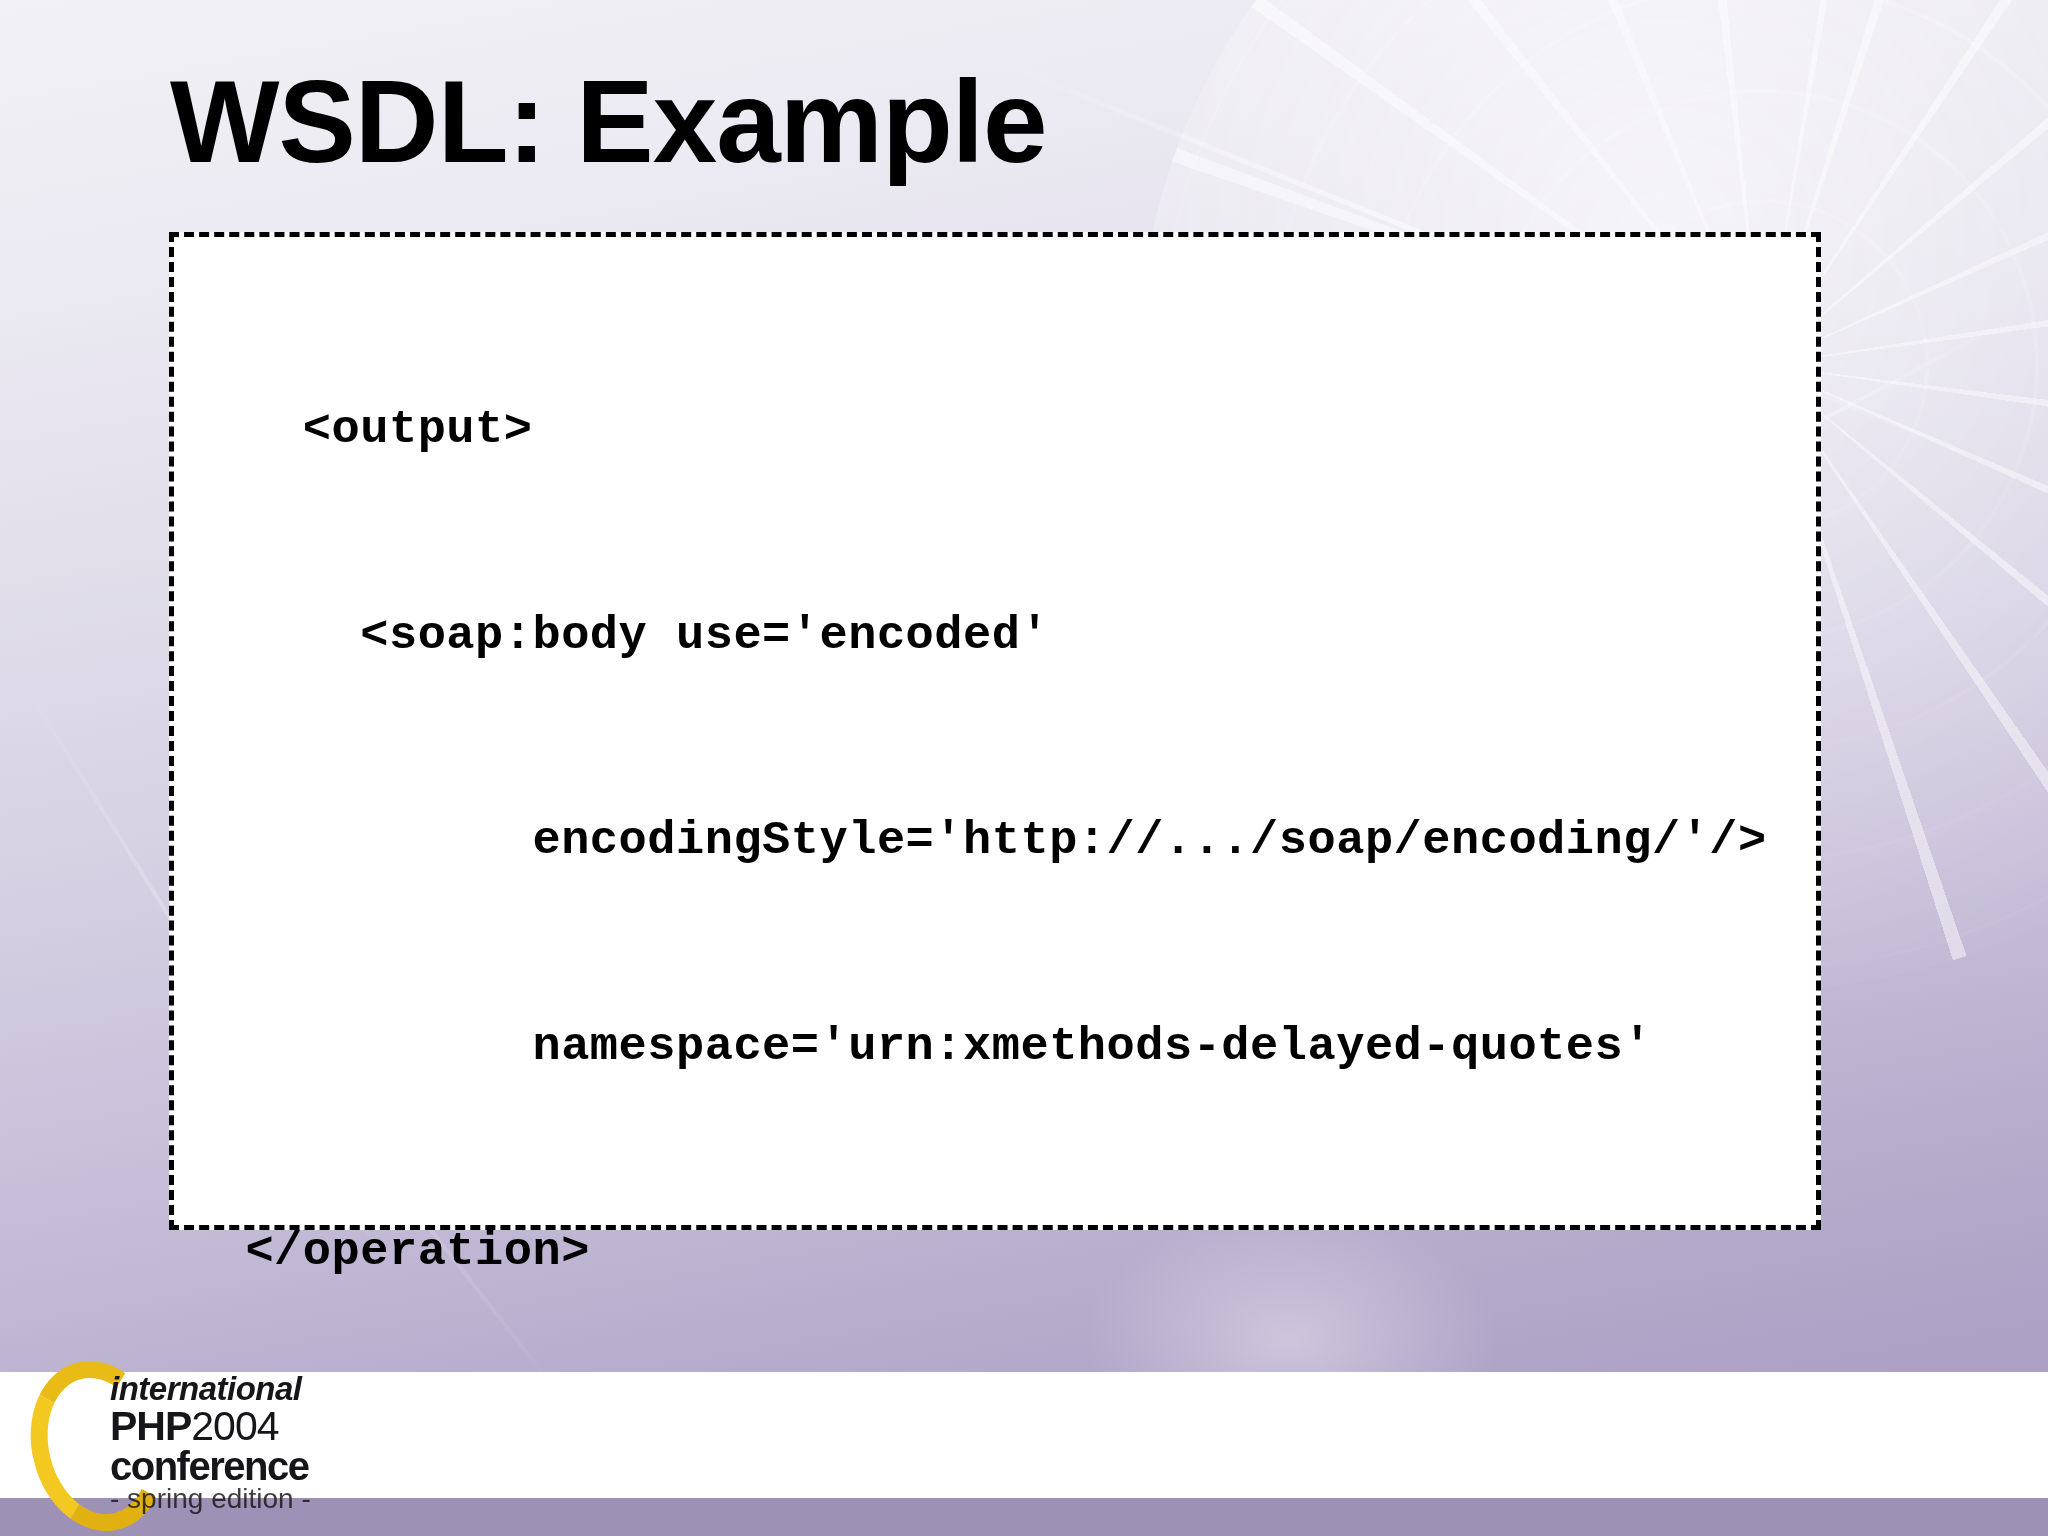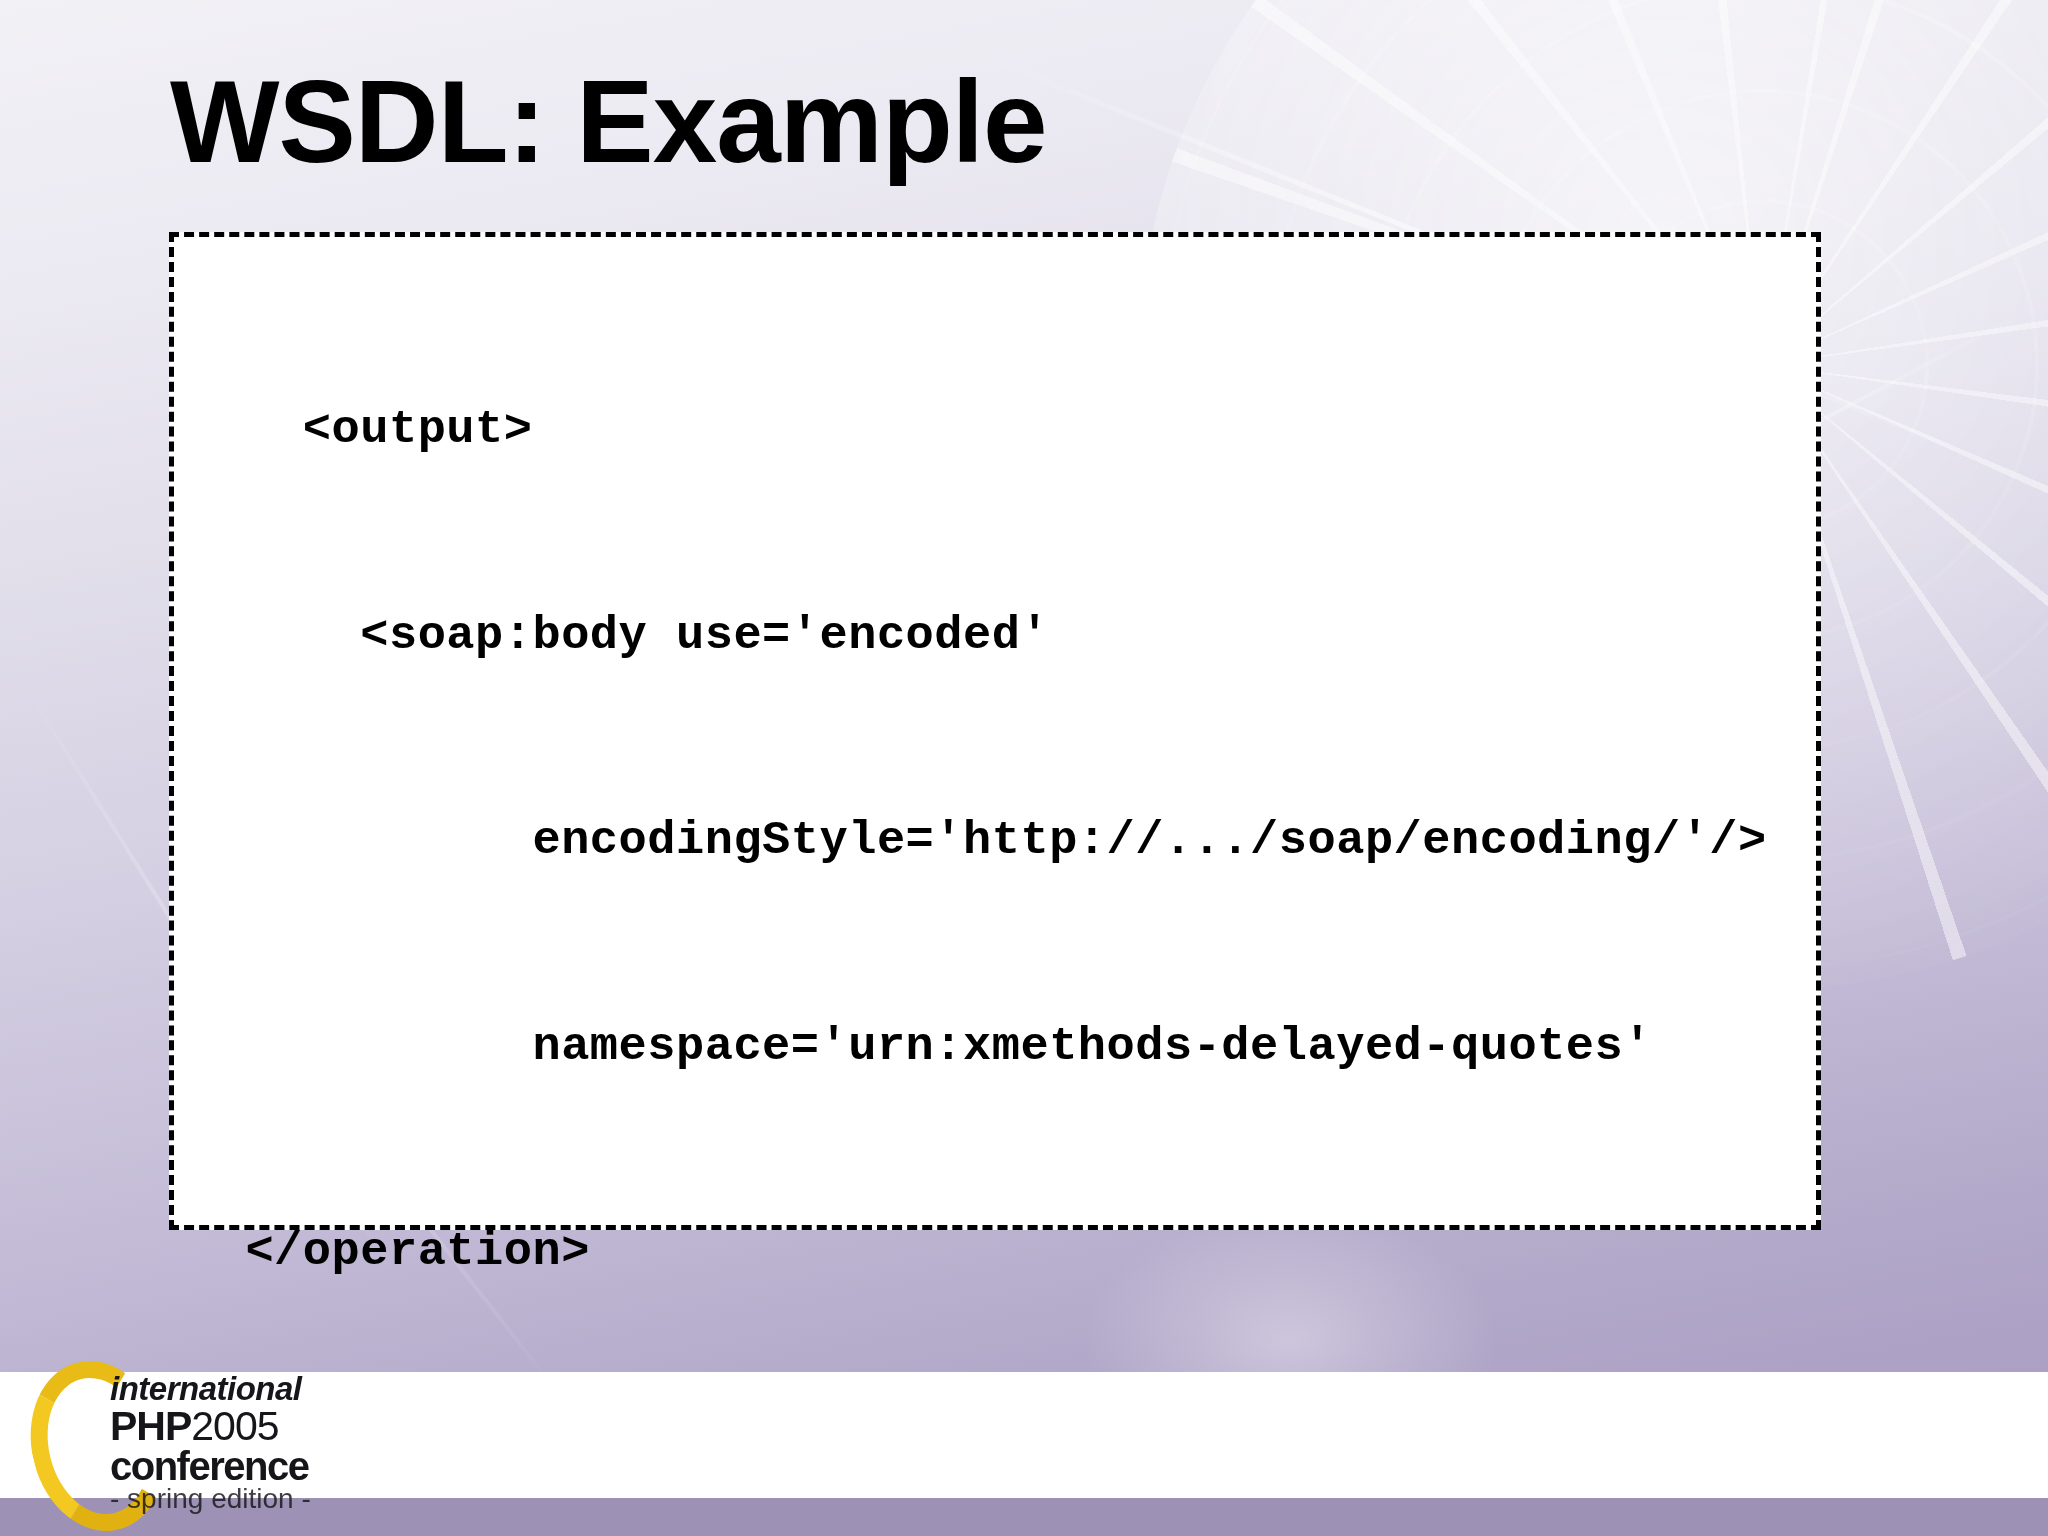--- a/index.html
+++ b/index.html
@@ -236,19 +236,19 @@
     </div>
   </div>
 
   <div class="band-white"></div>
   <div class="band-purple-bottom"></div>
 
   <div class="logo">
     <div class="logo-swoosh"></div>
     <div class="logo-text">
       <div class="logo-l1">international</div>
-      <div class="logo-l2"><span>PHP</span><span class="year">2005</span></div>
+      <div class="logo-l2"><span>PHP</span><span class="year">2004</span></div>
       <div class="logo-l3">conference</div>
       <div class="logo-l4">- spring edition -</div>
     </div>
   </div>
 
 </div>
 
 </body></html>

